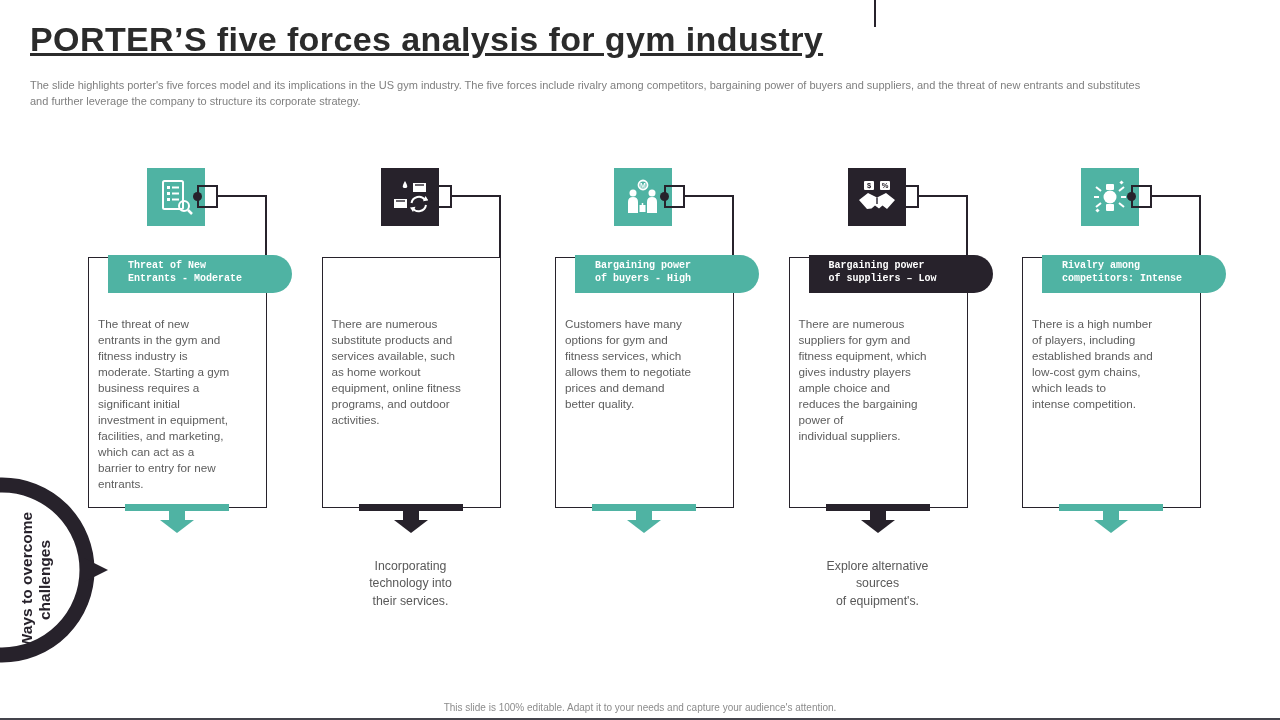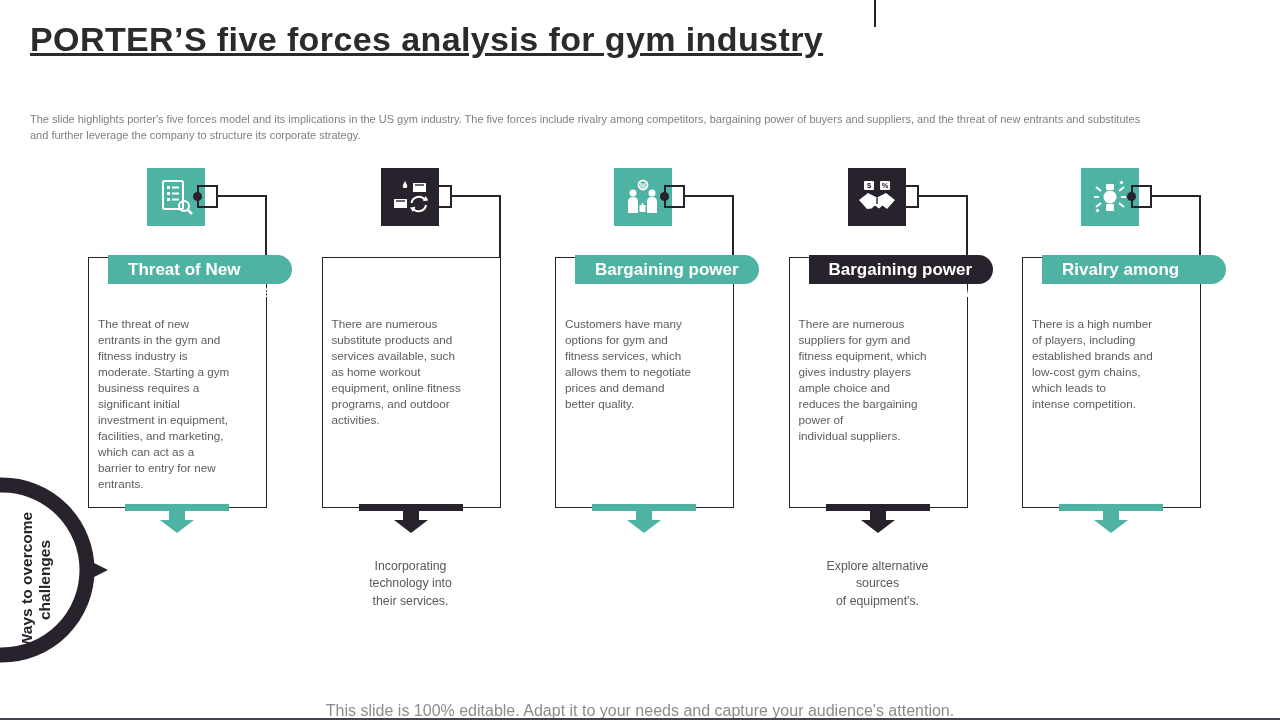--- a/index.html
+++ b/index.html
@@ -3,55 +3,55 @@
 <meta charset="utf-8">
 <style>
   * { margin:0; padding:0; box-sizing:border-box; }
   html,body { width:1280px; height:720px; }
   body {
     position:relative; background:#ffffff; overflow:hidden;
     font-family:"Liberation Sans", sans-serif;
     --teal:#4FB3A3; --dark:#27222B;
   }
   .title { position:absolute; left:30px; top:20px; font-size:34px; font-weight:bold; color:#2b2b2b; letter-spacing:.4px;text-decoration:underline; }
-  .subtitle { position:absolute; left:30px; top:78px; width:1240px; font-size:11px; line-height:1.42; color:#7f7f7f; white-space:pre-line;margin-top:34px; }
+  .subtitle { position:absolute; left:30px; top:78px; width:1240px; font-size:11px; line-height:1.42; color:#7f7f7f; white-space:pre-line; }
   .top-tick { position:absolute; left:874px; top:0; width:2px; height:27px; background:var(--dark); }
   .bottom-line { position:absolute; left:0; top:718px; width:1280px; height:2px; background:#44444c; }
 
   .col { position:absolute; top:0; width:234px; height:720px; }
   .col > div, .col > svg { position:absolute; }
 
   .teal-bg { background:var(--teal); }
   .dark-bg { background:var(--dark); }
 
   .icon-box { left:59px; top:168px; width:58px; height:58px; display:flex; align-items:center; justify-content:center; }
   .bracket { left:109px; top:185px; width:21px; height:23px; border:2px solid var(--dark); }
   .dot { left:105px; top:192px; width:9px; height:9px; border-radius:50%; background:var(--dark); }
   .h-line { left:128px; top:195px; width:51px; height:2px; background:var(--dark); }
   .v-line { left:177px; top:195px; width:2px; height:64px; background:var(--dark); }
 
   .card { left:0; top:257px; width:179px; height:251px; border:1.5px solid var(--dark); background:#fff; }
-  .banner { left:20px; top:255px; width:184px; height:29px; border-radius:0 23px 23px 0;
-            color:#fff; font-weight:bold; font-size:17px; line-height:1.32; padding:4px 0 0 20px; white-space:pre-line; }
+  .banner { left:20px; top:255px; width:184px; height:38px; border-radius:0 23px 23px 0;
+            color:#fff; font-weight:bold; font-size:10px; line-height:1.32; padding:4px 0 0 20px; white-space:pre-line;font-family:Liberation Mono, monospace; }
   .body-text { left:10px; top:316px; width:158px; font-size:11.7px; line-height:1.37; color:#5d5d5d; white-space:pre-line; }
 
   .arrow-bar { left:37px; top:504px; width:104px; height:7px; }
   .arrow-stem { left:81px; top:511px; width:16px; height:9px; }
   .arrow-head { left:72px; top:520px; width:0; height:0;
                 border-left:17px solid transparent; border-right:17px solid transparent; border-top:13px solid var(--teal); }
   .arrow-head.dark-head { border-top-color:var(--dark); }
 
   .rec { left:-6px; top:558px; width:190px; text-align:center; font-size:12.3px; line-height:1.42; color:#595959; white-space:pre-line; }
 
   .half-ring { position:absolute; left:0; top:468px; }
   .side-label { position:absolute; left:-52px; top:560px; width:180px; height:40px;
                 transform:rotate(-90deg); text-align:center; font-size:15.5px; font-weight:bold;
                 color:var(--dark); line-height:1.18; white-space:pre-line; }
 
-  .footer { position:absolute; left:0; top:702px; width:1280px; text-align:center; font-size:16px; color:#8c8c8c; }
+  .footer { position:absolute; left:0; top:702px; width:1280px; text-align:center; font-size:10px; color:#8c8c8c; }
 </style>
 </head>
 <body style="--teal: #4FB3A3; --dark: #27222B;">
 
 <div class="title">PORTER’S five forces analysis for gym industry</div>
 <div class="subtitle">The slide highlights porter's five forces model and its implications in the US gym industry. The five forces include rivalry among competitors, bargaining power of buyers and suppliers, and the threat of new entrants and substitutes
 and further leverage the company to structure its corporate strategy.</div>
 <div class="top-tick"></div>
 
 <div class="col" style="left:88px">

